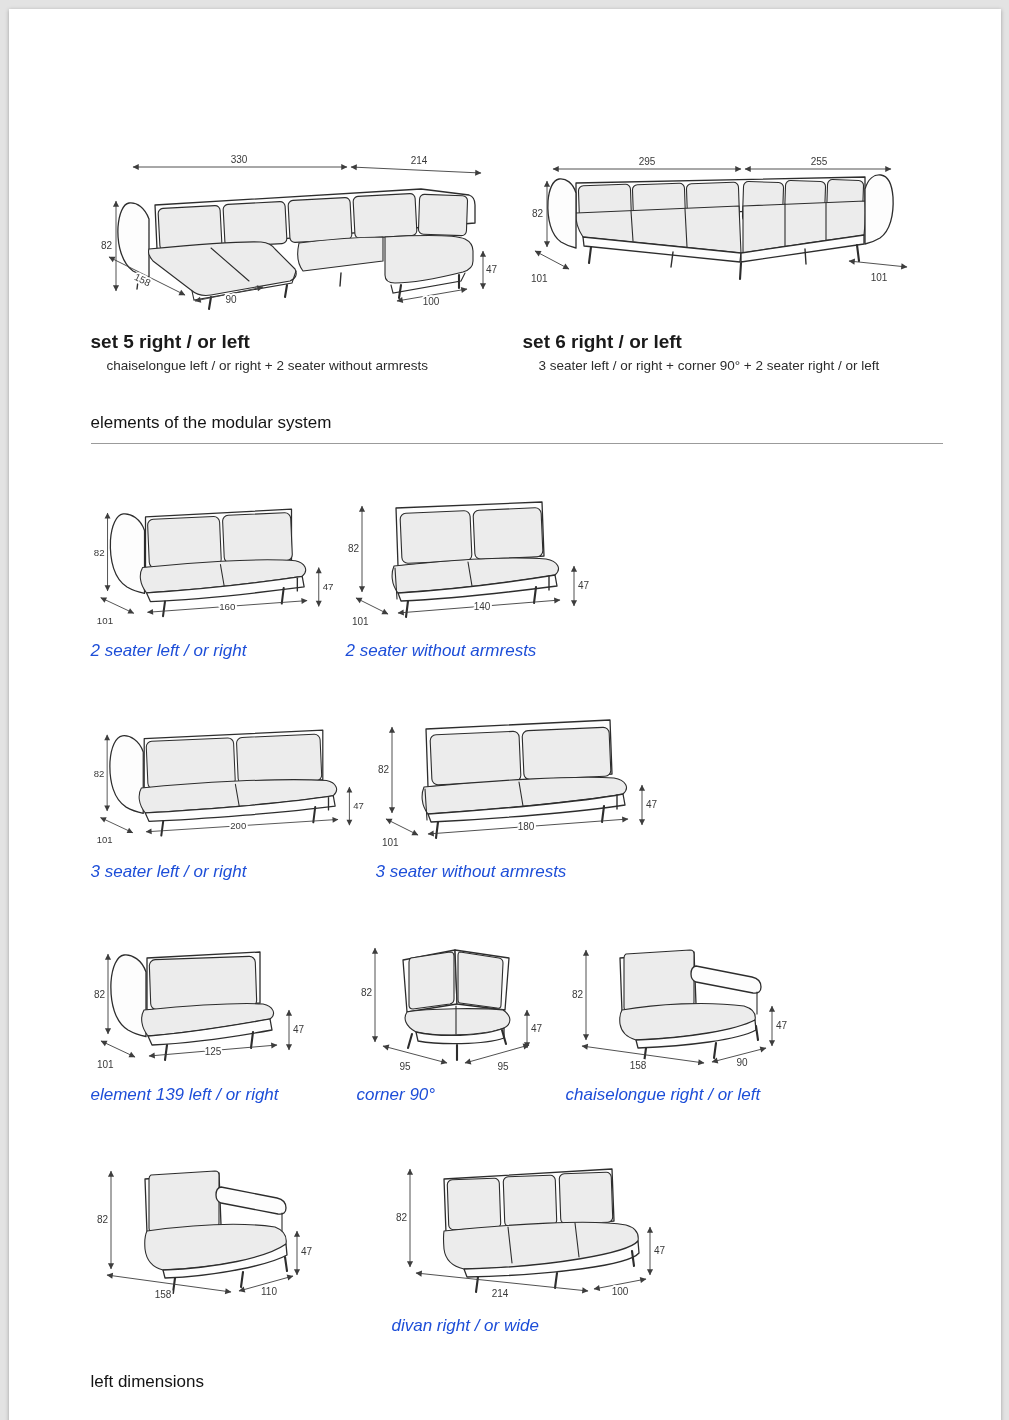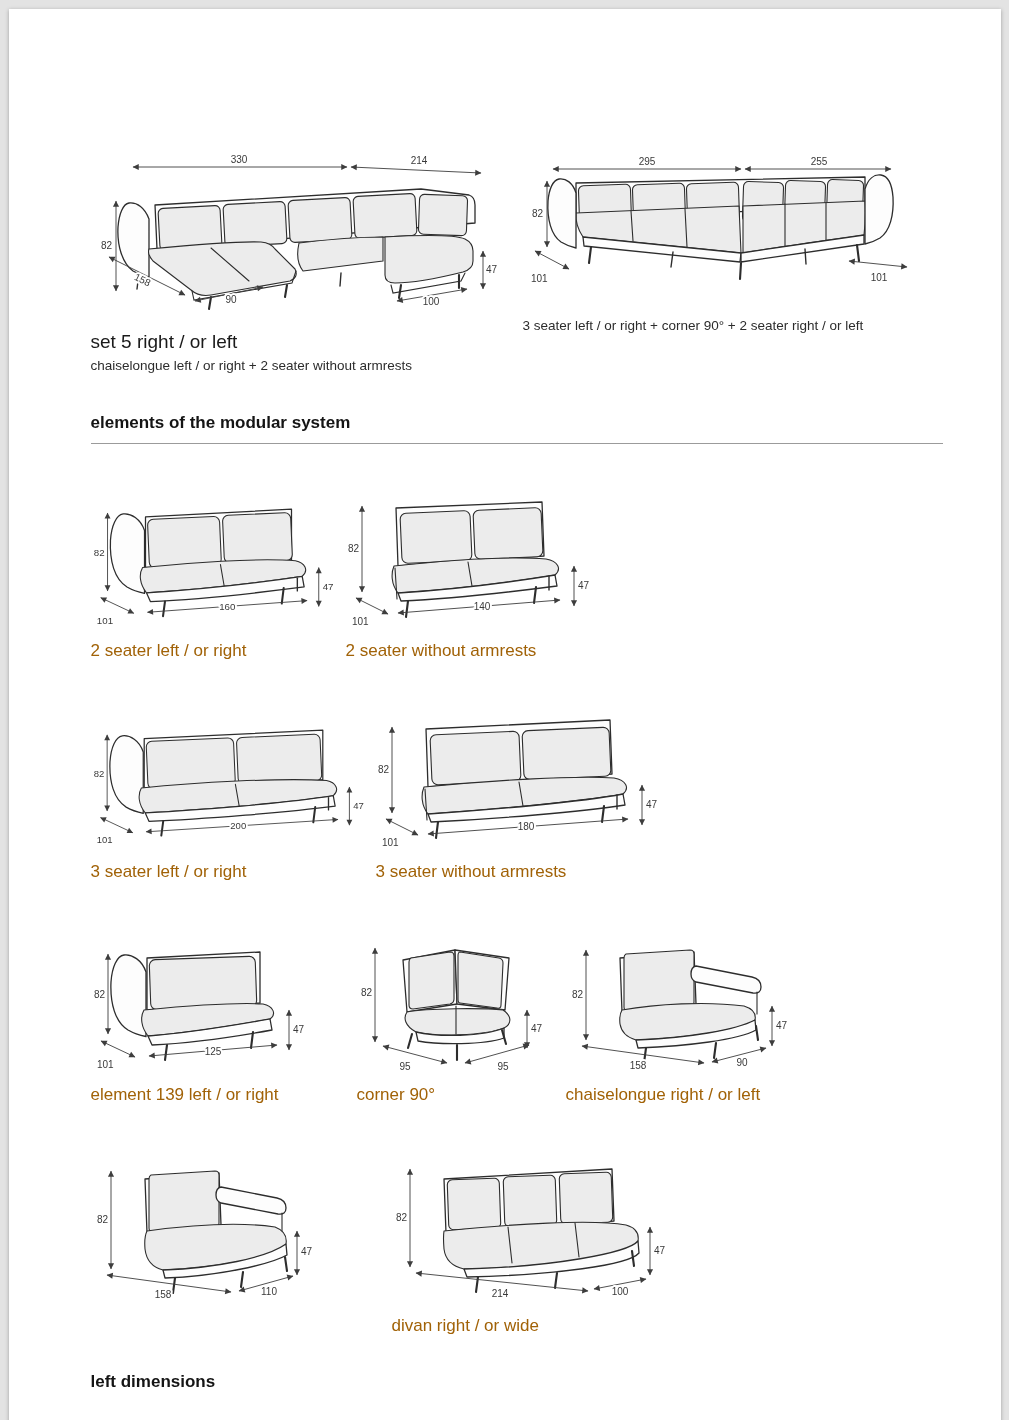--- a/index.html
+++ b/index.html
@@ -6,26 +6,26 @@
   body { font-family:"Liberation Sans", sans-serif; color:#1e1e1e; }
   .sheet {
     width:992px; margin:9px auto; background:#ffffff;
     box-shadow:0 1px 4px rgba(0,0,0,.3);
     box-sizing:border-box; min-height:1402px;
     padding:140px 58px 60px 82px;
   }
   .sets-row { display:flex; }
   .set-col { }
   .fig { display:flex; align-items:flex-start; }
-  .set-title { font-size:19px; font-weight:400; margin:16px 0 3px; color:#1a1a1a; }
-  .set-sub { font-size:13.5px; margin:1px 0; color:#2c2c2c; line-height:1.45; }
-  h2.section { font-size:17px; font-weight:bold; margin:36px 0 10px; color:#141414; }
+  .set-title { font-size:19px; font-weight:700; margin:16px 0 3px; color:#1a1a1a; }
+  .set-sub { font-size:13.5px; margin:1px 16px; color:#2c2c2c; line-height:1.45; }
+  h2.section { font-size:17px; font-weight:normal; margin:36px 0 10px; color:#141414; }
   hr.rule { border:none; border-top:1px solid #9b9b9b; margin:0 0 28px 0; }
   .el-row { display:flex; margin-bottom:32px; }
-  .el-label { font-size:17px; color:#a16207; margin-top:13px; }
+  .el-label { font-size:17px; color:#1d4ed8; margin-top:13px;font-style:italic; }
   
   svg { display:block; }
   .frame { fill:#fdfdfd; stroke:#2d2d2d; stroke-width:1.3; stroke-linejoin:round; }
   .cushion { fill:#ececec; stroke:#2d2d2d; stroke-width:1.1; stroke-linejoin:round; }
   .line { fill:none; stroke:#2d2d2d; stroke-width:1.1; stroke-linecap:round; }
   .leg { fill:none; stroke:#2d2d2d; stroke-width:2.1; stroke-linecap:round; }
   .legthin { stroke-width:1.4; }
   .dim { fill:none; stroke:#3d3d3d; stroke-width:0.9; }
   .dtxt { font-family:"Liberation Sans",sans-serif; font-size:10px; fill:#3a3a3a;
           paint-order:stroke; stroke:#ffffff; stroke-width:4px; stroke-linejoin:round;
@@ -127,20 +127,21 @@
           <text class="dtxt" x="296" y="16">255</text>
           <line class="dim" x1="24" y1="32" x2="24" y2="98" marker-start="url(#ar)" marker-end="url(#ar)"></line>
           <text class="dtxt end" x="20" y="68">82</text>
           <line class="dim" x1="12" y1="102" x2="46" y2="120" marker-start="url(#ar)" marker-end="url(#ar)"></line>
           <text class="dtxt start" x="8" y="133">101</text>
           <line class="dim" x1="326" y1="112" x2="384" y2="118" marker-start="url(#ar)" marker-end="url(#ar)"></line>
           <text class="dtxt" x="356" y="132">101</text>
         </g>
       </svg>
       </div>
+      <h3 class="set-title">set 6 right / or left</h3>
       <p class="set-sub">3 seater left / or right + corner 90° + 2 seater right / or left</p>
     </div>
   </div>
 
   <h2 class="section">elements of the modular system</h2>
   <hr class="rule">
 
   <div class="el-row">
     <div style="width:255px">
       <div class="fig" style="height:156px">

